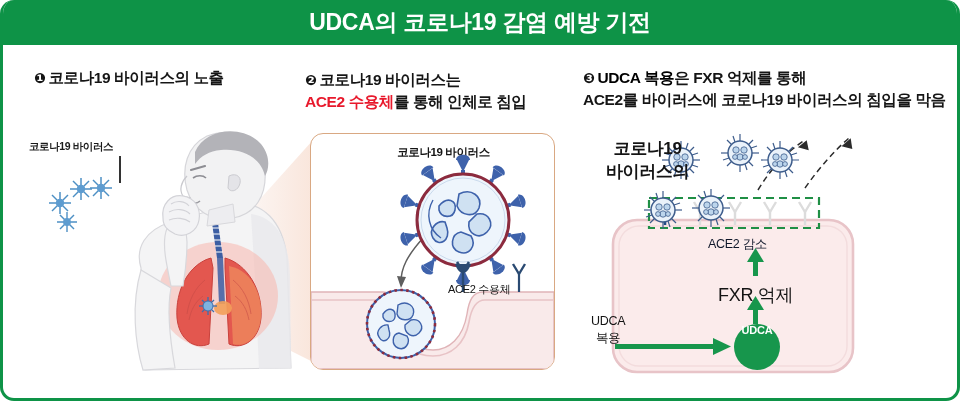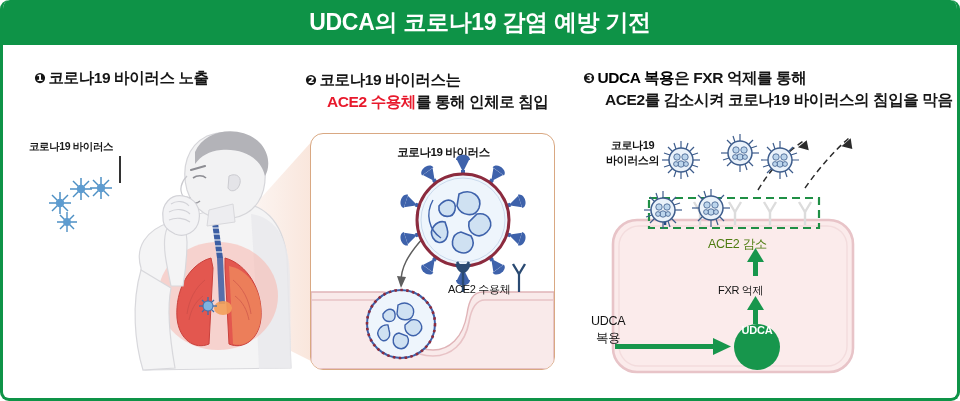--- a/index.html
+++ b/index.html
@@ -13,21 +13,21 @@
   #infographic {
     position: relative;
     width: 960px;
     height: 401px;
     background: #ffffff;
     overflow: hidden;
     box-sizing: border-box;
     border-left: 3px solid #0e9347;
     border-right: 3px solid #0e9347;
     border-bottom: 3px solid #0e9347;
-    border-radius: 9px;
+    border-radius: 14px;
   }
   
   #header-bar {
     position: absolute;
     left: -3px;
     top: 0;
     width: 960px;
     height: 45px;
     background: #0e9347;
     border-radius: 10px 10px 0 0;
@@ -54,21 +54,21 @@
   }
   .step-num {
     font-size: 14px;
     margin-right: 3px;
   }
   .red { color: #e8192c; }
   .green { color: #000000; }
   #caption-1 { left: 31px;  top: 67px; }
   #caption-2 { left: 302px; top: 69px; }
   #caption-3 { left: 580px; top: 67px; }
-  .cap-line2 { display: block; margin-left: 22px; }
+  .cap-line2 { display: block; }
 
   
   #panel-1 { position: absolute; left: 0px; top: 118px; width: 300px; height: 275px; }
   #virus-label-1 {
     position: absolute; left: 26px; top: 22px;
     font-size: 10.5px; font-weight: bold; color: #1a1a1a;
     letter-spacing: -0.4px; white-space: nowrap;
   }
   #virus-label-1-line {
     position: absolute; left: 116px; top: 38px;
@@ -94,30 +94,30 @@
   }
   #ace2-receptor-label {
     position: absolute; left: 137px; top: 148px;
     font-size: 11px; color: #141414; letter-spacing: -0.3px; white-space: nowrap;
   }
 
   
   #panel-3 { position: absolute; left: 580px; top: 128px; width: 370px; height: 252px; }
   #virus-label-3 {
     position: absolute; left: 23px; top: 10px;
-    font-size: 11px; font-weight: bold; color: #141414;
+    font-size: 17px; font-weight: bold; color: #141414;
     line-height: 1.35; letter-spacing: -0.4px; text-align: center; white-space: nowrap;
   }
   #ace2-decrease-label {
     position: absolute; left: 125px; top: 108px;
-    font-size: 12.5px; color: #4d7c0f; letter-spacing: -0.3px; white-space: nowrap;
+    font-size: 12.5px; color: #0f172a; letter-spacing: -0.3px; white-space: nowrap;
   }
   #fxr-label {
     position: absolute; left: 135px; top: 155px;
-    font-size: 11px; color: #141414; letter-spacing: -0.3px; white-space: nowrap;
+    font-size: 18px; color: #141414; letter-spacing: -0.3px; white-space: nowrap;
   }
   #udca-dose-label {
     position: absolute; left: 8px; top: 185px;
     font-size: 12.5px; color: #141414; line-height: 1.35;
     letter-spacing: -0.3px; text-align: center; white-space: nowrap;
   }
   #udca-circle-label {
     position: absolute; left: 151px; top: 196px;
     width: 46px; text-align: center;
     font-size: 11px; font-weight: bold; color: #ffffff; letter-spacing: -0.2px;
@@ -126,31 +126,31 @@
 </head>
 <body>
 
 <div id="infographic">
 
   <div id="header-bar">
     <div id="header-title">UDCA의 코로나19 감염 예방 기전</div>
   </div>
 
   <div class="step-caption" id="caption-1">
-    <span class="step-num">❶</span><span>코로나19 바이러스 노출</span>
+    <span class="step-num">❶</span><span>코로나19 바이러스의 노출</span>
   </div>
 
   <div class="step-caption" id="caption-2">
     <span class="step-num">❷</span><span>코로나19 바이러스는</span>
     <span class="cap-line2"><span class="red">ACE2 수용체</span><span>를 통해 인체로 침입</span></span>
   </div>
 
   <div class="step-caption" id="caption-3">
     <span class="step-num">❸</span><span class="green">UDCA 복용</span><span>은 FXR 억제를 통해</span>
-    <span class="cap-line2">ACE2를 감소시켜 코로나19 바이러스의 침입을 막음</span>
+    <span class="cap-line2">ACE2를 바이러스에 코로나19 바이러스의 침입을 막음</span>
   </div>
 
   <div id="panel-1">
 
     <svg id="zoom-cone" width="90" height="230">
       <defs>
         <linearGradient id="coneGrad" x1="0" y1="0" x2="1" y2="0">
           <stop offset="0%" stop-color="#f7e6de" stop-opacity="0.15"></stop>
           <stop offset="100%" stop-color="#f9e4d9" stop-opacity="0.95"></stop>
         </linearGradient>

